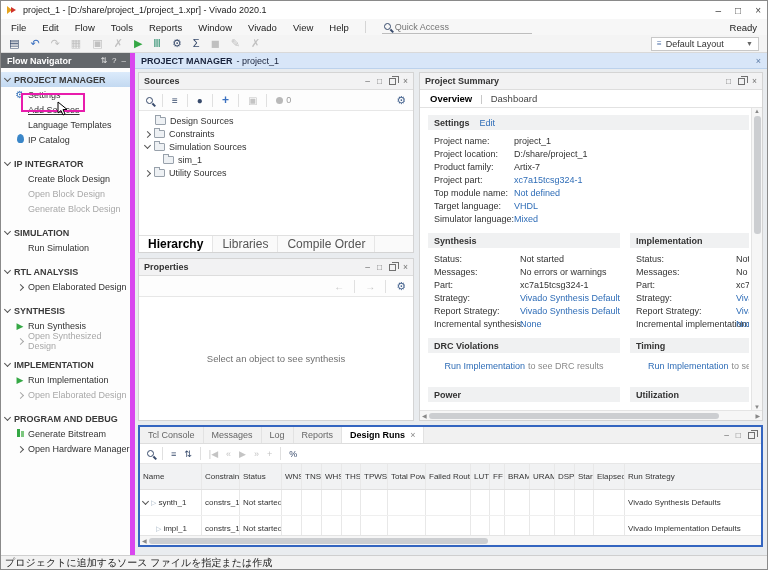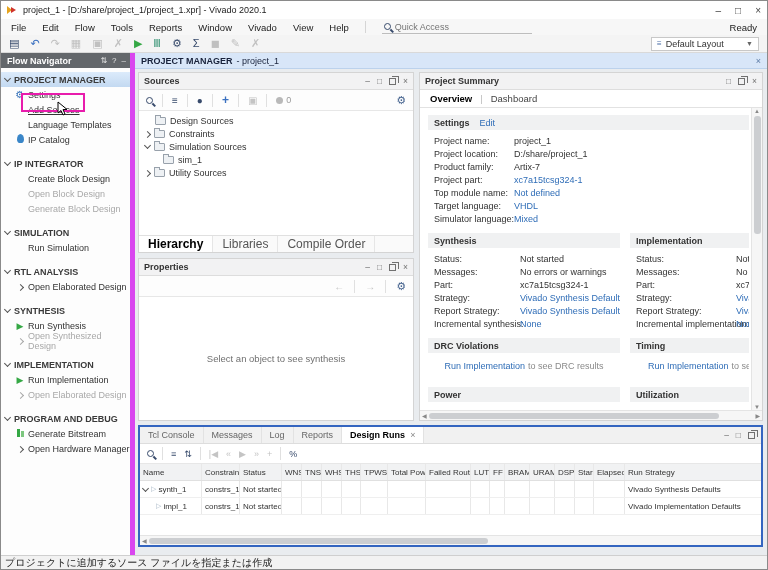--- a/index.html
+++ b/index.html
@@ -127,21 +127,21 @@
   .bottom-wrap { margin:4px 4px 0 3px; flex:0 0 auto; }
   .bottom-panel { border:2px solid #3465c0; background:#fff; height:122px; display:flex; flex-direction:column; }
   .bp-tabs { height:17px; background:#f1f1f1; border-bottom:1px solid #ddd; display:flex; align-items:stretch; font-size:9px; flex:0 0 auto; }
   .bp-tab { display:flex; align-items:center; gap:5px; padding:0 8px; color:#666; border-right:1px solid #e2e2e2; }
   .bp-tab.active { background:#fff; font-weight:bold; color:#000; }
   .bp-tab .x { color:#888; font-weight:normal; }
   .bp-btns { margin-left:auto; display:flex; gap:7px; align-items:center; color:#707070; padding-right:6px; font-size:8.5px; }
   .bp-toolbar { height:20px; border-bottom:1px solid #e7e7e7; display:flex; align-items:center; gap:8px; padding:0 7px; flex:0 0 auto; }
   .bp-ic { font-size:9px; color:#374a6b; } .bp-ic.dis { color:#c4c4c4; }
   .runs-table { flex:1; min-height:0; overflow:hidden; font-size:8px; }
-  .tr { display:flex; height:17px; align-items:flex-end; border-bottom:1px solid #efefef; }
+  .tr { display:flex; height:26px; align-items:flex-end; border-bottom:1px solid #efefef; }
   .tr.head { background:#f1f2f3; border-bottom:1px solid #e0e0e0; color:#333; }
   .tc { height:100%; display:flex; align-items:center; padding:0 3px; border-right:1px solid #e8e8e8; white-space:nowrap; overflow:hidden; flex:0 0 auto; }
   .c-name{width:62px;} .c-cons{width:38px;} .c-stat{width:42px;} .c-wns{width:20px;} .c-tns{width:20px;}
   .c-whs{width:20px;} .c-ths{width:19px;} .c-tpws{width:27px;} .c-tpow{width:38px;} .c-fail{width:45px;}
   .c-lut{width:19px;} .c-ff{width:15px;} .c-bram{width:25px;} .c-uram{width:25px;} .c-dsp{width:20px;}
   .c-start{width:19px;} .c-elap{width:31px;} .c-rs{flex:1 1 auto; min-width:0; border-right:none;}
   .tri { color:#9fb0c0; font-size:7px; margin-right:2px; }
   .row-chv { width:5px; height:5px; border-right:1.2px solid #555; border-bottom:1.2px solid #555; display:inline-block; transform:rotate(45deg); margin:-2px 3px 0 0; }
 
   

